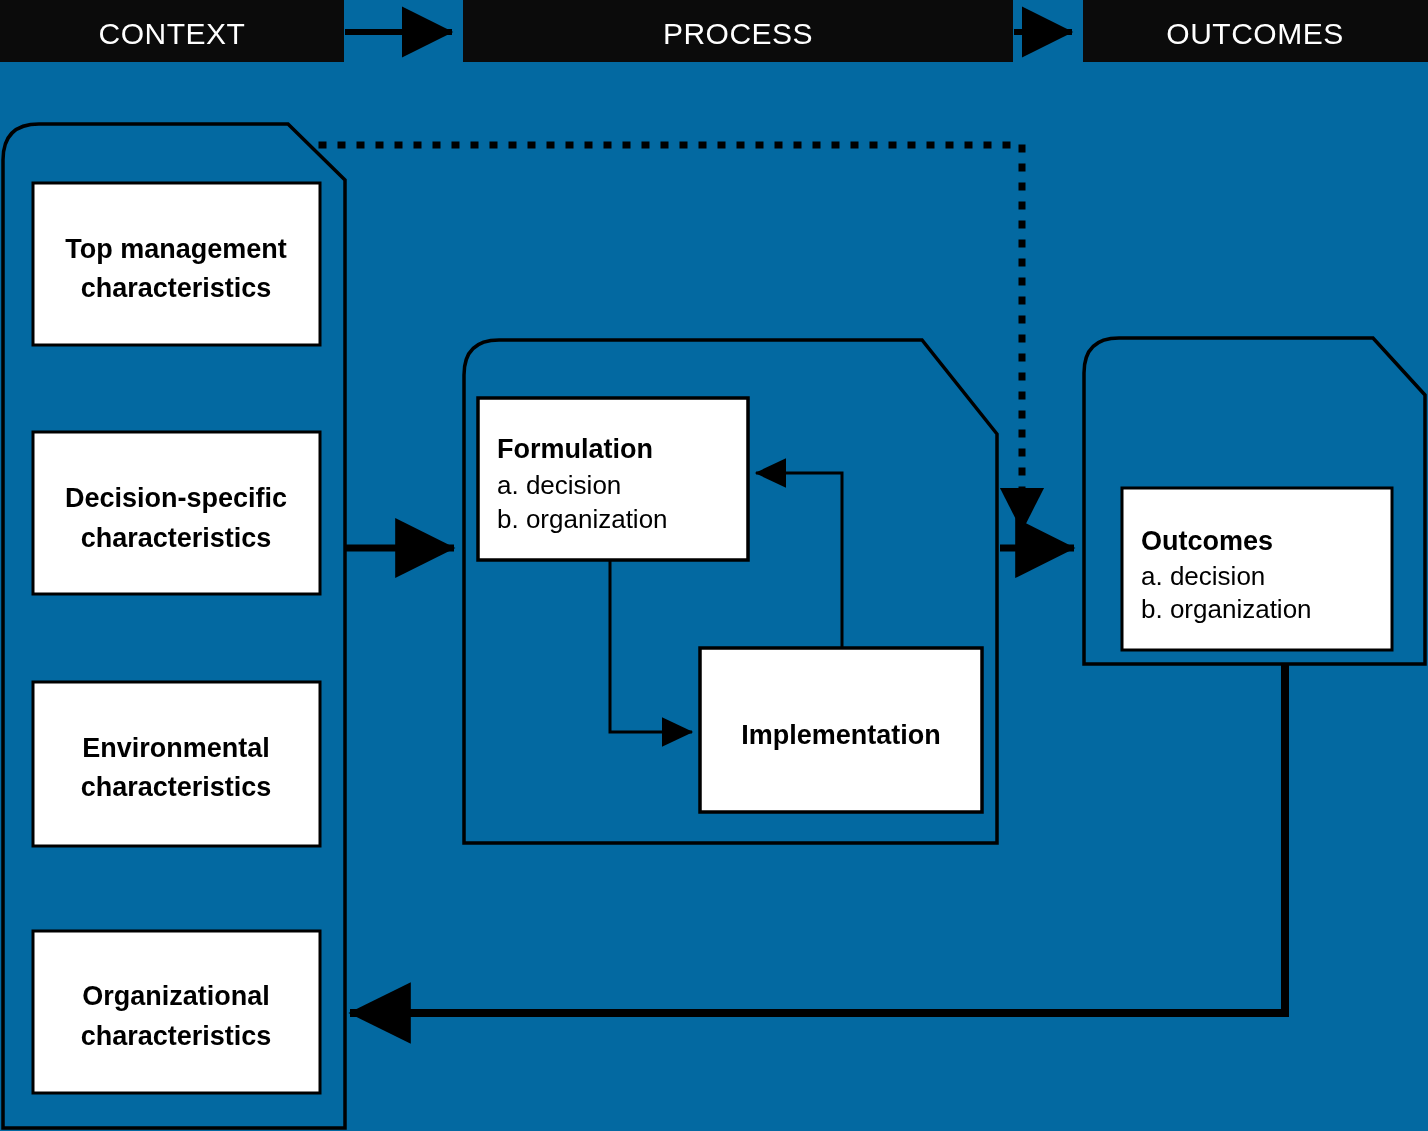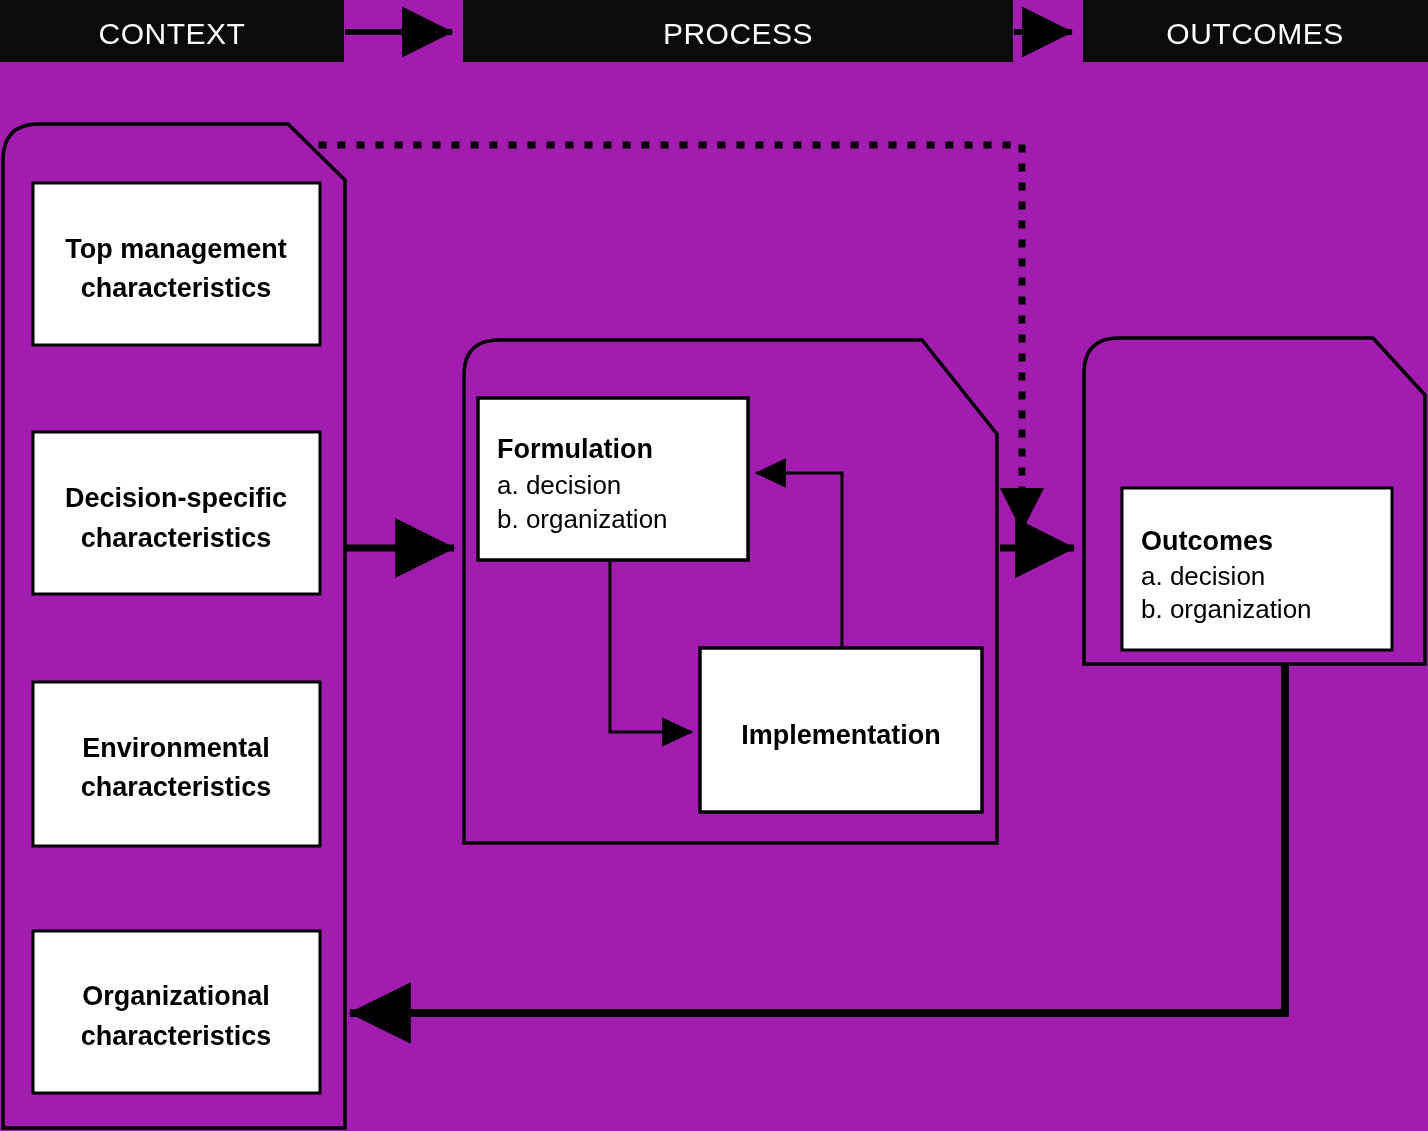--- a/index.html
+++ b/index.html
@@ -7,21 +7,21 @@
     padding: 0;
     background: #ffffff;
   }
   body {
     font-family: "Liberation Sans", sans-serif;
   }
   #stage {
     position: relative;
     width: 1428px;
     height: 1131px;
-    background: #a21caf;
+    background: #0369a1;
     overflow: hidden;
   }
   #diagram-svg {
     position: absolute;
     left: 0;
     top: 0;
     width: 1428px;
     height: 1131px;
   }
   .band-label {

